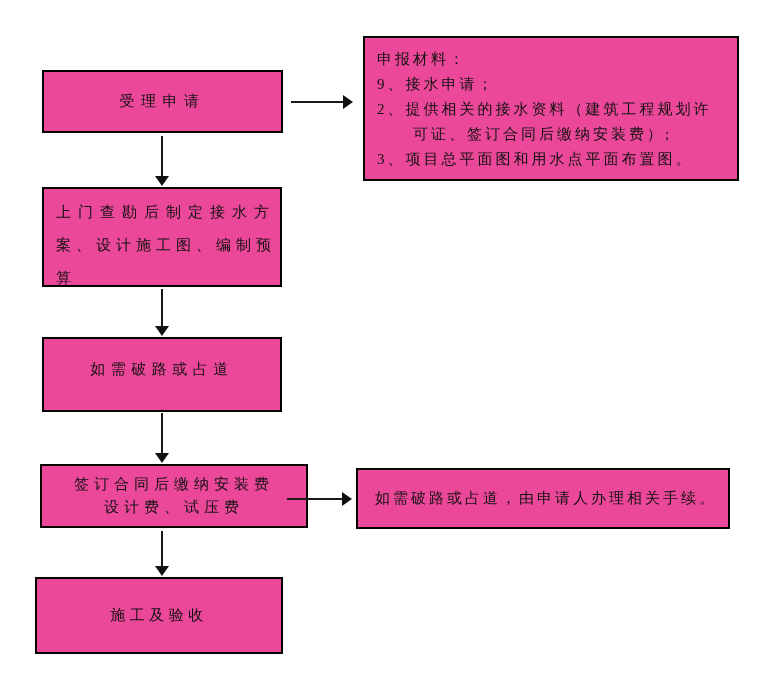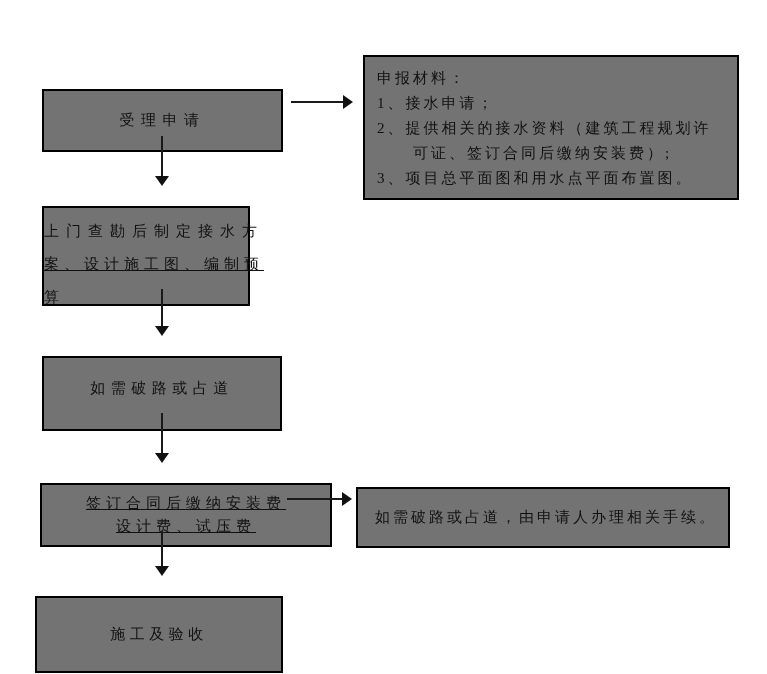--- a/index.html
+++ b/index.html
@@ -13,52 +13,51 @@
     height: 674px;
     background: #ffffff;
     font-family: "Liberation Serif", "DejaVu Serif", serif;
     color: #111111;
     font-size: 15px;
     overflow: hidden;
   }
   .box {
     position: absolute;
     border: 2px solid #000000;
-    background: #737373;
+    background: #ec4899;
     box-sizing: border-box;
-    margin-top: 19px;
   }
   .center-box {
     display: flex;
     align-items: center;
     justify-content: center;
     text-align: center;
   }
   .col-center {
     display: flex;
     flex-direction: column;
     align-items: center;
     justify-content: center;
     text-align: center;
   }
   
   #box-accept       { left: 42px;  top: 70px;  width: 241px; height: 63px; }
-  #box-survey       { left: 42px;  top: 187px; width: 208px; height: 100px; padding: 7px 10px 0 0; }
+  #box-survey       { left: 42px;  top: 187px; width: 240px; height: 100px; padding: 7px 10px 0 12px; }
   #box-inspection   { left: 42px;  top: 337px; width: 240px; height: 75px; padding-bottom: 10px; }
-  #box-contract     { left: 40px;  top: 464px; width: 292px; height: 64px; }
+  #box-contract     { left: 40px;  top: 464px; width: 268px; height: 64px; }
   #box-construction { left: 35px;  top: 577px; width: 248px; height: 77px; }
   #note-materials   { left: 363px; top: 36px;  width: 376px; height: 145px; padding: 9px 6px 0 12px; }
   #note-road        { left: 356px; top: 468px; width: 374px; height: 61px; display: flex; align-items: center; padding-left: 17px; }
 
   .line33 { line-height: 33px; white-space: nowrap; }
   .line25 { line-height: 25px; white-space: nowrap; }
   .line23 { line-height: 23px; white-space: nowrap; }
   .ls3  { letter-spacing: 3px; }
   .ls45 { letter-spacing: 4.5px; }
-  .ls5  { letter-spacing: 5px; text-decoration: underline; }
+  .ls5  { letter-spacing: 5px; }
   .ls55 { letter-spacing: 5.5px; }
   .ls65 { letter-spacing: 6.5px; text-align: right; }
   .ls7  { letter-spacing: 7px; }
   .indent2 { padding-left: 36px; }
 
   
   .v-arrow { position: absolute; width: 14px; }
   .v-arrow .shaft {
     position: absolute; left: 6px; top: 0;
     width: 2px; height: calc(100% - 10px);
@@ -95,21 +94,21 @@
 <body>
 
 <div class="canvas">
 
   <div class="box center-box" id="box-accept">
     <span class="ls65">受理申请</span>
   </div>
 
   <div class="box" id="note-materials">
     <div class="line25 ls3">申报材料：</div>
-    <div class="line25 ls3">1、接水申请；</div>
+    <div class="line25 ls3">9、接水申请；</div>
     <div class="line25 ls3">2、提供相关的接水资料（建筑工程规划许</div>
     <div class="line25 ls3 indent2">可证、签订合同后缴纳安装费）;</div>
     <div class="line25 ls3">3、项目总平面图和用水点平面布置图。</div>
   </div>
 
   <div class="box" id="box-survey">
     <div class="line33 ls7">上门查勘后制定接水方</div>
     <div class="line33 ls5">案、设计施工图、编制预</div>
     <div class="line33">算</div>
   </div>

